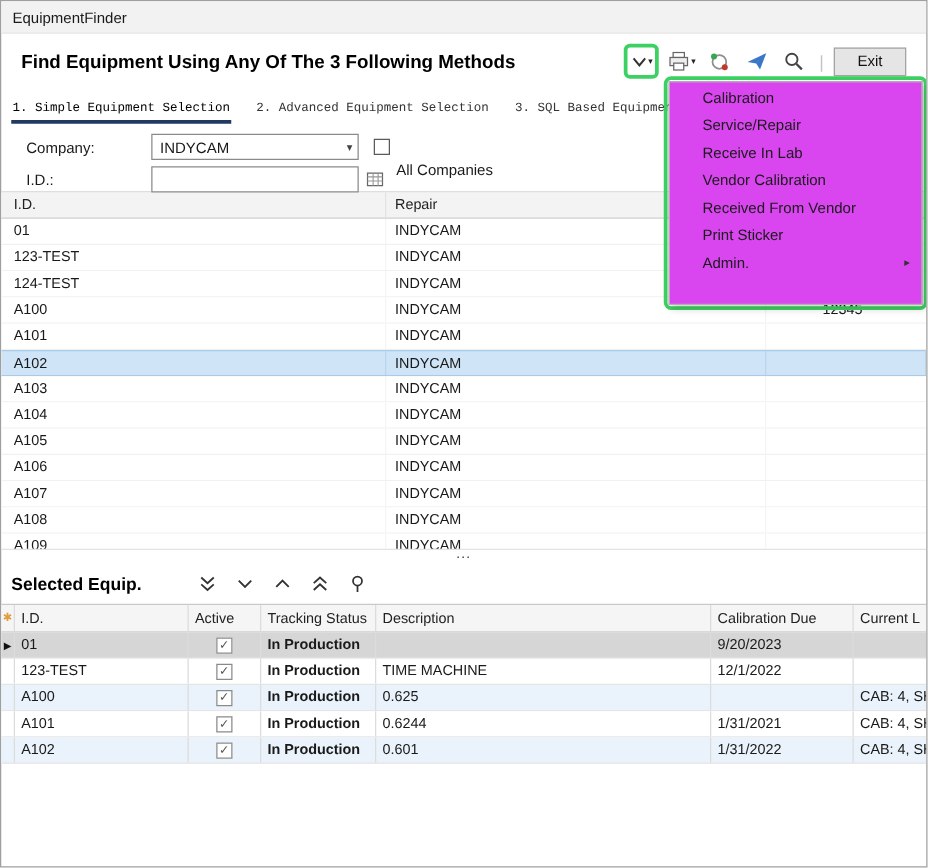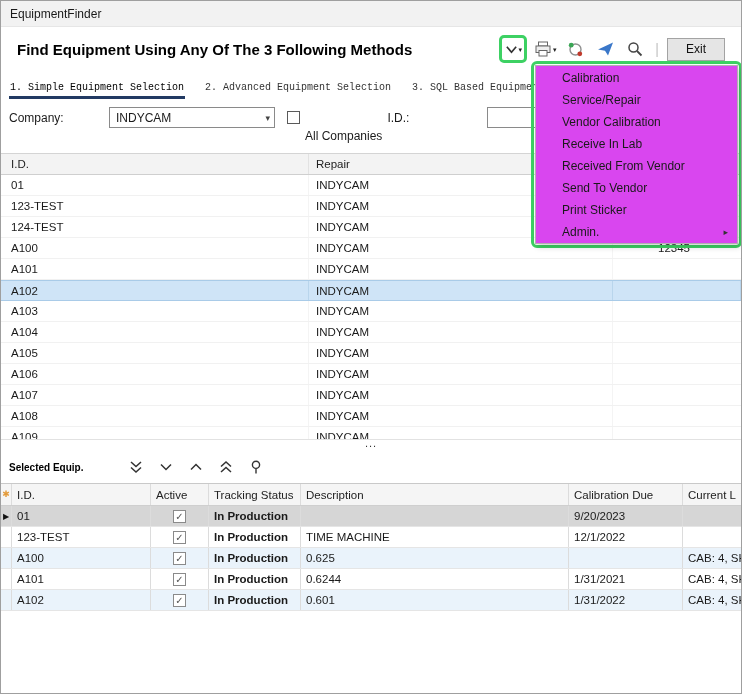--- a/index.html
+++ b/index.html
@@ -33,21 +33,21 @@
   .sep{color:#c3c3c3;font-size:14px;padding:0 2px;}
   .exit-btn{width:58px;height:23px;border:1px solid #a3a3a3;background:#e5e5e5;font-size:12px;
     font-family:"Liberation Sans",sans-serif;cursor:pointer;color:#111;}
 
   
   .tabs{height:28px;display:flex;align-items:flex-end;gap:19px;padding:0 8px;}
   .tab{font-size:10px;color:#333;padding:0 1px 6px;cursor:pointer;white-space:nowrap;font-family:Liberation Mono, monospace;}
   .tab.active{color:#000;border-bottom:3px solid var(--tab-underline);padding-bottom:3px;}
 
   
-  .form{height:54px;padding:8px 8px 5px;display:flex;gap:5px;}
+  .form{height:54px;padding:8px 20px 5px;display:flex;flex-direction:column;gap:5px;}
   .frow{display:flex;align-items:center;height:21px;font-size:12px;}
   .flabel{width:100px;}
   .combo{width:166px;height:21px;border:1px solid #8a8a8a;background:#fff;display:flex;
     align-items:center;justify-content:space-between;padding:0 4px 0 6px;font-size:12px;cursor:pointer;}
   .combo-arrow{font-size:9px;color:#444;}
   .chk{width:13px;height:13px;border:1px solid #5a5a5a;background:#fff;margin-left:12px;display:inline-block;cursor:pointer;}
   .chklbl{margin-left:5px;margin-top:36px;}
   .txt{width:166px;height:21px;border:1px solid #8a8a8a;font-size:12px;padding:0 4px;
     font-family:"Liberation Sans",sans-serif;}
   .grid-ic{margin-left:6px;display:inline-flex;cursor:pointer;}
@@ -66,21 +66,21 @@
   .mrow .mcell{border-right:1px solid #f4f4f4;}
   .mrow .mcell.extra{border-right:none;}
   .mrow.sel{background:var(--selection-blue);border-top:1px solid #a9cbe8;border-bottom:1px solid #a9cbe8;}
   .mrow.sel .mcell{border-right:1px solid #b9d5ec;}
 
   .scrollhint{height:12px;border-top:1px solid #e2e2e2;text-align:center;font-size:11px;
     line-height:7px;color:#333;letter-spacing:1px;cursor:pointer;}
 
   
   .selbar{height:32px;display:flex;align-items:center;padding:0 8px;gap:8px;}
-  .selbar h2{margin:0 34px 0 0;font-size:10px;font-weight:bold;color:#000;}
+  .selbar h2{margin:0 34px 0 0;font-size:14px;font-weight:bold;color:#000;}
   .ic-btn{width:22px;height:22px;border:none;background:transparent;padding:0;display:flex;
     align-items:center;justify-content:center;cursor:pointer;}
 
   
   .btable{border-top:1px solid #c9c9c9;font-size:11.5px;}
   .bhead{display:flex;height:22px;background:#f5f5f5;border-bottom:1px solid #cfcfcf;align-items:center;color:#222;}
   .bcell{height:100%;display:flex;align-items:center;padding-left:5px;border-right:1px solid #dcdcdc;
     overflow:hidden;white-space:nowrap;}
   .bcell.c0{width:11px;padding:0;justify-content:center;}
   .bcell.c1{width:139px;}
@@ -388,30 +388,27 @@
 
   <div class="menu-anno">
     <div class="menu">
         <div class="mitem">
           <span>Calibration</span>
         </div>
         <div class="mitem">
           <span>Service/Repair</span>
         </div>
         <div class="mitem">
+          <span>Receive In Lab</span>
+        </div>
+        <div class="mitem">
           <span>Vendor Calibration</span>
         </div>
         <div class="mitem">
-          <span>Receive In Lab</span>
-        </div>
-        <div class="mitem">
           <span>Received From Vendor</span>
-        </div>
-        <div class="mitem">
-          <span>Send To Vendor</span>
         </div>
         <div class="mitem">
           <span>Print Sticker</span>
         </div>
         <div class="mitem">
           <span>Admin.</span>
           <span class="arrow">▸</span>
         </div>
       </div>
   </div>

